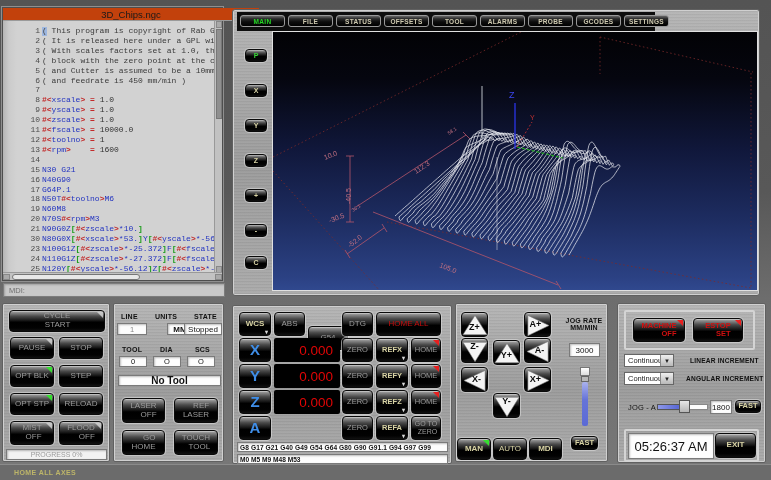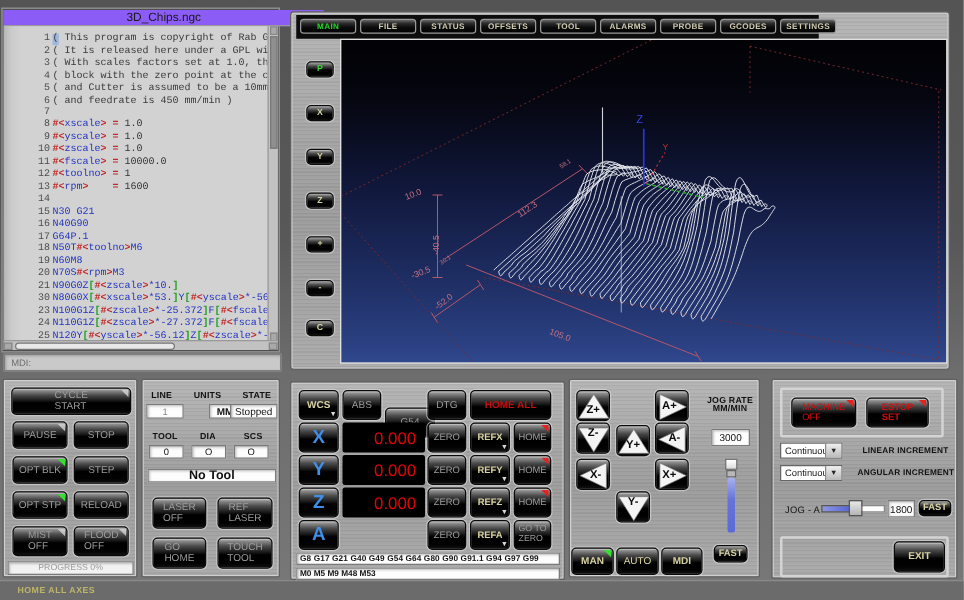--- a/index.html
+++ b/index.html
@@ -1,32 +1,32 @@
 <!DOCTYPE html>
 <html><head><meta charset="utf-8"><style>
 *{margin:0;padding:0;box-sizing:border-box}
 html,body{width:771px;height:480px;overflow:hidden}
 body{font-family:"Liberation Sans",sans-serif;background:linear-gradient(180deg,#545454 0%,#585858 40%,#6d6d6d 62%,#777 97%,#6a6a6a 100%);position:relative}
 .abs{position:absolute}
 .metal{background-color:#a5a5a5;background-image:repeating-linear-gradient(180deg,rgba(255,255,255,.06) 0 1px,rgba(100,100,100,.07) 1px 2px,rgba(220,220,220,.05) 2px 3px),linear-gradient(180deg,#b3b3b3,#999 55%,#a8a8a8);border:1px solid #606060;box-shadow:inset 0 0 0 1px #d0d0d0;border-radius:2px}
-.btn{background:linear-gradient(180deg,#d6d6d6 0%,#8f8f8f 7%,#4a4a4a 26%,#161616 48%,#000 56%,#020202 85%,#111 100%);border:1px solid #0a0a0a;border-radius:4px;box-shadow:0 0 0 1px rgba(215,215,215,.65);color:#9c9c9c;display:flex;align-items:center;justify-content:center;text-align:left;line-height:1.08;position:absolute}
+.btn{background:linear-gradient(180deg,#d6d6d6 0%,#8f8f8f 7%,#4a4a4a 26%,#161616 48%,#000 56%,#020202 85%,#111 100%);border:1px solid #0a0a0a;border-radius:4px;box-shadow:0 0 0 1px rgba(215,215,215,.65);color:#9c9c9c;display:flex;align-items:center;justify-content:center;text-align:right;line-height:1.08;position:absolute}
 .tri{position:absolute;top:1px;right:1px;width:6px;height:6px;clip-path:polygon(100% 0,0 0,100% 100%)}
 .tw{background:rgba(215,215,215,.8)}.tg{background:#35e02f}.tr{background:#e82020}
 .tan{color:#d8d3a4}
 .lbl{position:absolute;font-weight:bold;color:#111;letter-spacing:.2px;white-space:nowrap}
 .inp{position:absolute;background:#fdfdfd;border:1px solid #7a7a7a;box-shadow:inset 1px 1px 2px rgba(0,0,0,.25);display:flex;align-items:center;justify-content:center;color:#111}
 .dd{position:absolute;height:13px;background:#fff;border:1px solid #666;display:flex}
 .dd .t{flex:1;font-size:7.5px;color:#222;display:flex;align-items:center;padding-left:3px;overflow:hidden;white-space:nowrap}
 #gut div,#code .ln{height:9.91px}
 .c{color:#3a3a3a}.b{color:#2334c0;font-weight:normal}.r{color:#c22a2a;font-weight:bold}.g{color:#1f9e1f;font-weight:bold}.k{color:#333}
 .dd .a{width:13px;background:linear-gradient(180deg,#efefef,#b9b9b9);border-left:1px solid #888;display:flex;align-items:center;justify-content:center;font-size:6px;color:#222}
 </style></head><body>
 
 <div class="abs" style="left:2px;top:7px;width:221px;height:274px;background:#d2d2d2;border:1px solid #4e4e4e;box-shadow:0 0 0 1px #8f8f8f">
-  <div class="abs" style="left:0;top:0;width:256px;height:13px;background:#8b5cf6;border-bottom:1px solid #9a9a9a;text-align:center;font-size:9.5px;color:#1a1a1a;line-height:13px">3D_Chips.ngc</div>
+  <div class="abs" style="left:0;top:0;width:256px;height:13px;background:#c2410c;border-bottom:1px solid #9a9a9a;text-align:center;font-size:9.5px;color:#1a1a1a;line-height:13px">3D_Chips.ngc</div>
   <div class="abs" style="left:0;top:13px;width:219px;height:252px;overflow:hidden;background:linear-gradient(90deg,#b5b5b5 0,#cbcbcb 6px,#d2d2d2 14px)">
     <div class="abs" style="left:39px;top:6px;width:5px;height:9px;background:#9db7e0"></div>
     <div class="abs" id="gut" style="left:0;top:5px;width:37px;text-align:right;font-family:'Liberation Mono',monospace;font-size:8px;line-height:9.91px;color:#4c4c4c">
         <div>1</div>
         <div>2</div>
         <div>3</div>
         <div>4</div>
         <div>5</div>
         <div>6</div>
         <div>7</div>
@@ -248,21 +248,21 @@
   <div class="btn" style="left:60px;top:94px;width:44px;height:25px;font-size:8px">REF<br>LASER</div>
   <div class="btn" style="left:8px;top:126px;width:43px;height:25px;font-size:8px">GO<br>HOME</div>
   <div class="btn" style="left:60px;top:126px;width:44px;height:25px;font-size:8px">TOUCH<br>TOOL</div>
 </div>
 
 <div class="abs metal" style="left:232px;top:305px;width:220px;height:159px">
   <div class="btn" style="left:6px;top:6px;width:32px;height:24px;font-size:8px;font-weight:bold;color:#d8d3a4">WCS<div class="wa" style="position: absolute; right: 2px; bottom: 0px; font-size: 6px; color: rgb(217, 217, 217); line-height: 5px;">▾</div></div>
   <div class="btn" style="left:41px;top:6px;width:31px;height:24px;font-size:8px">ABS</div>
   <div class="btn" style="left:75px;top:20px;width:40px;height:24px;font-size:8px">G54</div>
   <div class="btn" style="left:109px;top:6px;width:31px;height:24px;font-size:8px">DTG</div>
-  <div class="btn" style="left:143px;top:6px;width:65px;height:24px;font-size:8px;font-weight:bold;color:#c40e0e">HOME ALL</div>
+  <div class="btn" style="left:143px;top:6px;width:65px;height:24px;font-size:8px;font-weight:normal;color:#c40e0e">HOME ALL</div>
   <div class="btn" style="left:6px;top:32px;width:32px;height:24px;font-size:15px;font-weight:bold;color:#3f8ee8">X</div>
     <div class="abs" style="left:41px;top:32px;width:66px;height:24px;background:#000;border-radius:2px;display:flex;align-items:center;justify-content:flex-end;padding-right:7px;font-size:13.5px;color:#e00505">0.000</div>
     <div class="btn" style="left:109px;top:32px;width:31px;height:24px;font-size:7.5px">ZERO</div>
     <div class="btn" style="left:143px;top:32px;width:32px;height:24px;font-size:7.5px;font-weight:bold;color:#d8d3a4">REFX<div class="wa" style="position: absolute; right: 2px; bottom: 0px; font-size: 6px; color: rgb(217, 217, 217); line-height: 5px;">▾</div></div>
     <div class="btn" style="left:178px;top:32px;width:30px;height:24px;font-size:7.5px">HOME<div class="tri tr"></div></div>
     <div class="btn" style="left:6px;top:58px;width:32px;height:24px;font-size:15px;font-weight:bold;color:#3f8ee8">Y</div>
     <div class="abs" style="left:41px;top:58px;width:66px;height:24px;background:#000;border-radius:2px;display:flex;align-items:center;justify-content:flex-end;padding-right:7px;font-size:13.5px;color:#e00505">0.000</div>
     <div class="btn" style="left:109px;top:58px;width:31px;height:24px;font-size:7.5px">ZERO</div>
     <div class="btn" style="left:143px;top:58px;width:32px;height:24px;font-size:7.5px;font-weight:bold;color:#d8d3a4">REFY<div class="wa" style="position: absolute; right: 2px; bottom: 0px; font-size: 6px; color: rgb(217, 217, 217); line-height: 5px;">▾</div></div>
     <div class="btn" style="left:178px;top:58px;width:30px;height:24px;font-size:7.5px">HOME<div class="tri tr"></div></div>
@@ -334,35 +334,36 @@
   <div class="abs" style="left:125px;top:72px;width:8px;height:6px;background:#b8b8b8;border:1px solid #666"></div>
   <div class="abs" style="left:126px;top:78px;width:6px;height:44px;background:linear-gradient(180deg,#aab2ee,#6674d8 40%,#5b6ad6);border-radius:2px"></div>
   <div class="btn tan" style="left:115px;top:132px;width:27px;height:14px;font-size:7.5px;font-weight:bold">FAST</div>
   <div class="btn tan" style="left:1px;top:134px;width:34px;height:22px;font-size:8px;font-weight:bold">MAN<div class="tri tg"></div></div>
   <div class="btn tan" style="left:37px;top:134px;width:34px;height:22px;font-size:8px;font-weight:normal">AUTO</div>
   <div class="btn tan" style="left:73px;top:134px;width:33px;height:22px;font-size:8px;font-weight:bold">MDI</div>
 </div>
 
 <div class="abs metal" style="left:617px;top:303px;width:149px;height:160px">
   <div class="abs" style="left:6px;top:6px;width:131px;height:40px;border:2px solid #d4d4d4;border-radius:2px"></div>
-  <div class="btn" style="left:15px;top:14px;width:52px;height:24px;font-size:7.5px;font-weight:normal;color:#d01010">MACHINE<br>OFF<div class="tri tr"></div></div>
+  <div class="btn" style="left:15px;top:14px;width:52px;height:24px;font-size:7.5px;font-weight:bold;color:#d01010">MACHINE<br>OFF<div class="tri tr"></div></div>
   <div class="btn" style="left:75px;top:14px;width:50px;height:24px;font-size:7.5px;font-weight:bold;color:#d01010">ESTOP<br>SET<div class="tri tr"></div></div>
   <div class="dd" style="left:6px;top:50px;width:50px">
       <div class="t">Continuous</div>
       <div class="a">▼</div>
     </div>
   <div class="lbl" style="left:72px;top:53px;font-size:6.6px">LINEAR INCREMENT</div>
   <div class="dd" style="left:6px;top:68px;width:50px">
       <div class="t">Continuous</div>
       <div class="a">▼</div>
     </div>
   <div class="lbl" style="left:68px;top:71px;font-size:6.6px">ANGULAR INCREMENT</div>
   <div class="lbl" style="left:10px;top:99px;font-size:7.5px;font-weight:normal">JOG - A</div>
   <div class="abs" style="left:39px;top:100px;width:51px;height:6px;background:linear-gradient(90deg,#8d97e8,#5b6ad6 40%,#7b87e2);border:1px solid #555"></div>
   <div class="abs" style="left:68px;top:100px;width:22px;height:6px;background:#fdfdfd;border:1px solid #888"></div>
   <div class="abs" style="left:61px;top:96px;width:11px;height:13px;background:linear-gradient(180deg,#e8e8e8,#b5b5b5);border:1px solid #555"></div>
   <div class="inp" style="left:92px;top:96px;width:22px;height:14px;font-size:8px">1800</div>
   <div class="btn tan" style="left:117px;top:96px;width:26px;height:13px;font-size:7.5px;font-weight:bold">FAST</div>
   <div class="abs" style="left:6px;top:125px;width:135px;height:33px;border:2px solid #d4d4d4;border-radius:2px"></div>
+  <div class="inp" style="left:10px;top:129px;width:86px;height:26px;font-size:13px">05:26:37 AM</div>
   <div class="btn tan" style="left:97px;top:129px;width:41px;height:25px;font-size:8px;font-weight:bold">EXIT</div>
 </div>
 
 <div class="abs" style="left:0;top:464px;width:771px;height:16px;background:#6b6b6b;border-top:1px solid #8a8a8a;font-size:7px;font-weight:bold;color:#bdb569;line-height:16px;padding-left:14px;letter-spacing:.4px">HOME ALL AXES</div>
 
 </body></html>

